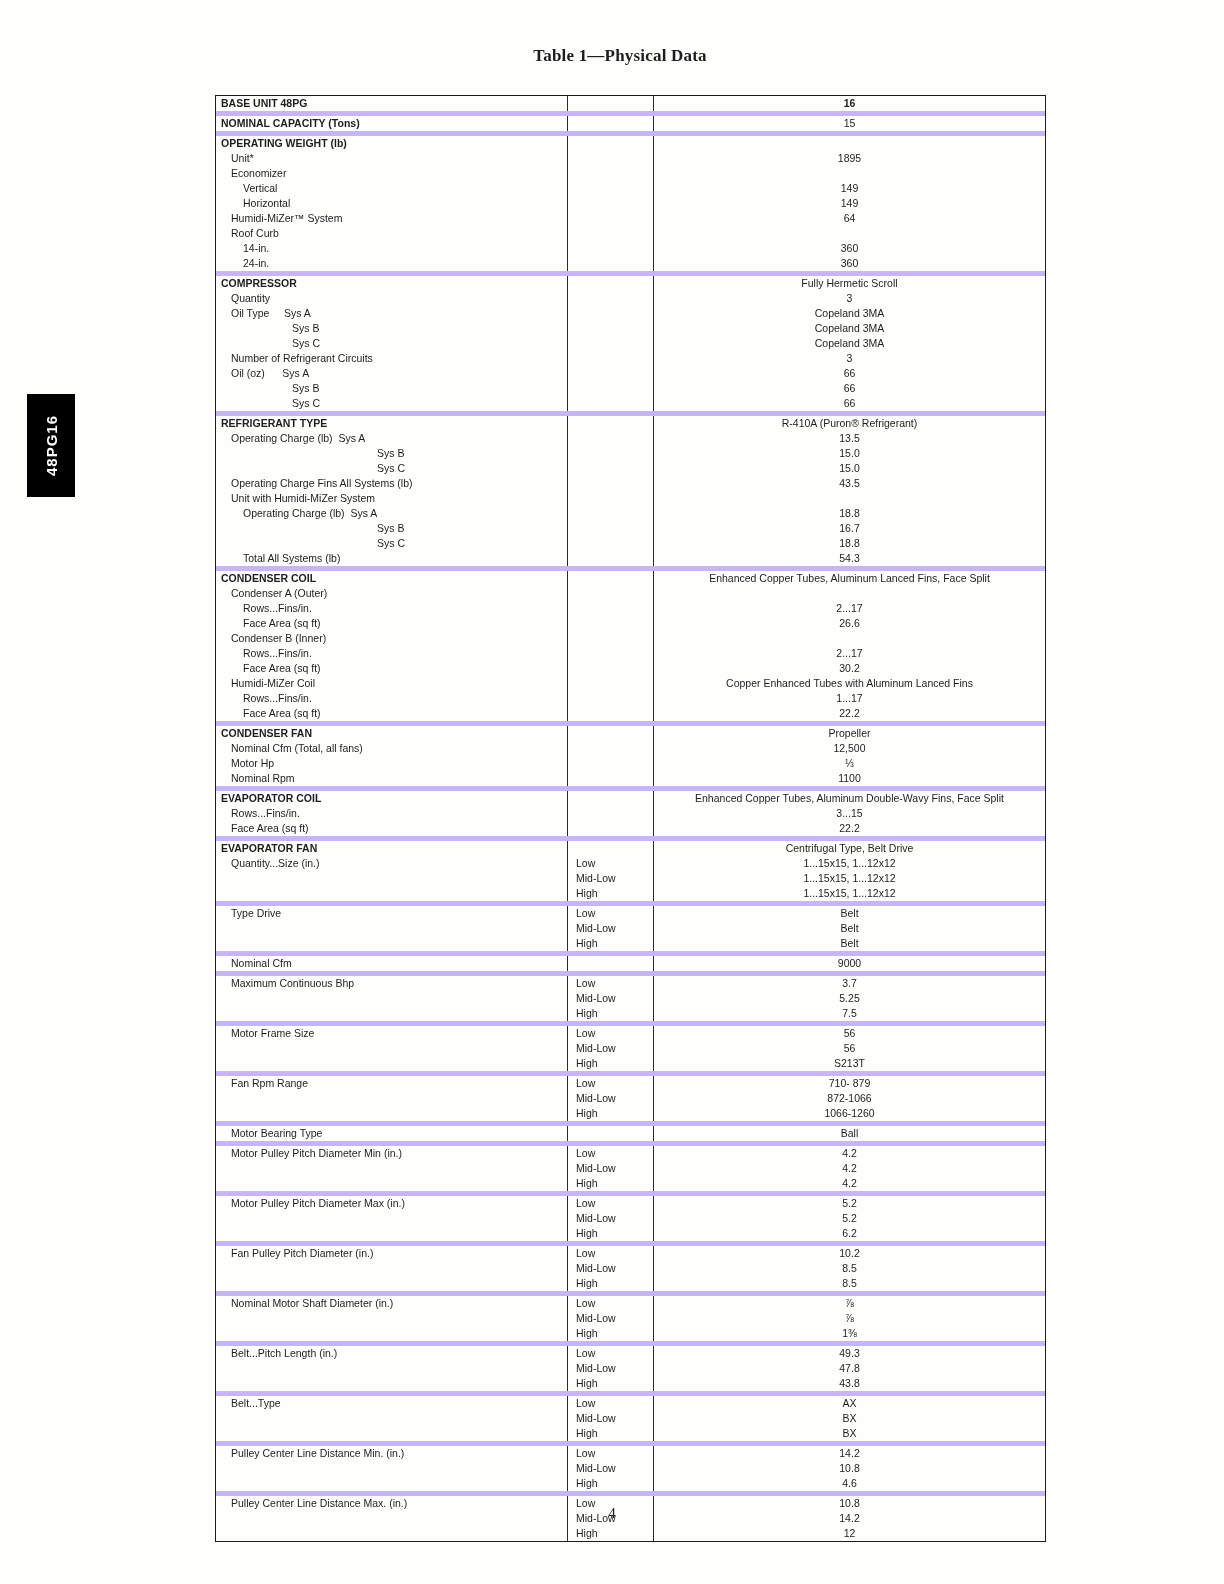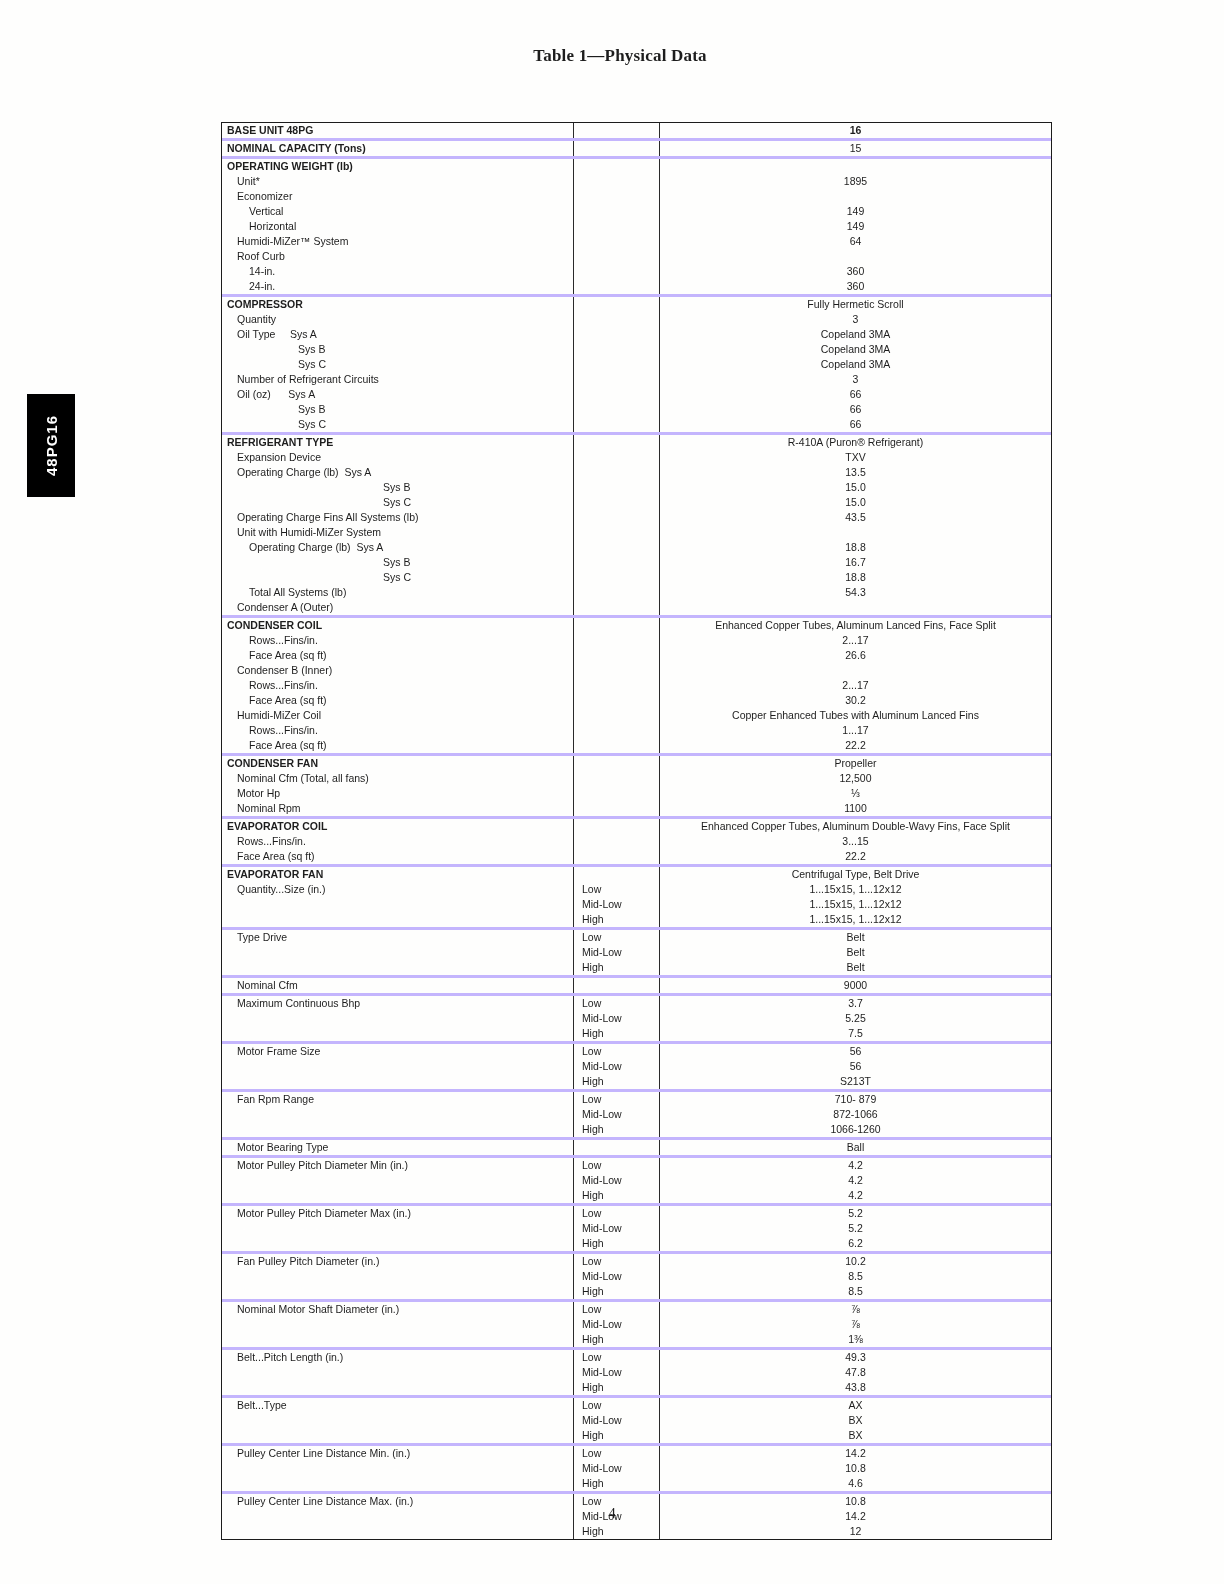--- a/index.html
+++ b/index.html
@@ -29,27 +29,26 @@
     display:flex; align-items:center; justify-content:center;
   }
   .side-tab span {
     writing-mode:vertical-rl;
     transform:rotate(180deg);
     font-weight:bold; font-size:15px; letter-spacing:1px;
     white-space:nowrap;
   }
 
   .phys-table {
-    position:absolute; left:221px; top:95px; width:829px;
+    position:absolute; left:215px; top:95px; width:829px;
     border:1.5px solid #1c1c1c;
     background:#fefefd;
-    margin-top:27px;
   }
   .row { display:flex; align-items:stretch; min-height:15px; }
-  .row.sep { border-top:3px solid #c4b5fd; }
+  .row.sep { border-top:5px solid #c4b5fd; }
   .cell { font-size:10.5px; line-height:15px; box-sizing:border-box; }
   .c-label {
     flex:0 0 352px; width:352px;
     border-right:1px solid #2a2a2a;
     white-space:nowrap; overflow:hidden;
   }
   .c-mid {
     flex:0 0 86px; width:86px;
     border-right:1px solid #2a2a2a;
     padding-left:8px;
@@ -180,25 +179,20 @@
         <div class="cell c-label ind3">Sys C</div>
         <div class="cell c-mid"></div>
         <div class="cell c-value">66</div>
       </div>
       <div class="row sep">
         <div class="cell c-label ind0 bold">REFRIGERANT TYPE</div>
         <div class="cell c-mid"></div>
         <div class="cell c-value">R-410A (Puron® Refrigerant)</div>
       </div>
       <div class="row">
-        <div class="cell c-label ind1">Expansion Device</div>
-        <div class="cell c-mid"></div>
-        <div class="cell c-value">TXV</div>
-      </div>
-      <div class="row">
         <div class="cell c-label ind1">Operating Charge (lb)&nbsp;&nbsp;Sys A</div>
         <div class="cell c-mid"></div>
         <div class="cell c-value">13.5</div>
       </div>
       <div class="row">
         <div class="cell c-label ind4">Sys B</div>
         <div class="cell c-mid"></div>
         <div class="cell c-value">15.0</div>
       </div>
       <div class="row">
@@ -229,30 +223,30 @@
       <div class="row">
         <div class="cell c-label ind4">Sys C</div>
         <div class="cell c-mid"></div>
         <div class="cell c-value">18.8</div>
       </div>
       <div class="row">
         <div class="cell c-label ind2">Total All Systems (lb)</div>
         <div class="cell c-mid"></div>
         <div class="cell c-value">54.3</div>
       </div>
+      <div class="row sep">
+        <div class="cell c-label ind0 bold">CONDENSER COIL</div>
+        <div class="cell c-mid"></div>
+        <div class="cell c-value">Enhanced Copper Tubes, Aluminum Lanced Fins, Face Split</div>
+      </div>
       <div class="row">
         <div class="cell c-label ind1">Condenser A (Outer)</div>
         <div class="cell c-mid"></div>
         <div class="cell c-value"></div>
       </div>
-      <div class="row sep">
-        <div class="cell c-label ind0 bold">CONDENSER COIL</div>
-        <div class="cell c-mid"></div>
-        <div class="cell c-value">Enhanced Copper Tubes, Aluminum Lanced Fins, Face Split</div>
-      </div>
       <div class="row">
         <div class="cell c-label ind2">Rows...Fins/in.</div>
         <div class="cell c-mid"></div>
         <div class="cell c-value">2...17</div>
       </div>
       <div class="row">
         <div class="cell c-label ind2">Face Area (sq ft)</div>
         <div class="cell c-mid"></div>
         <div class="cell c-value">26.6</div>
       </div>

